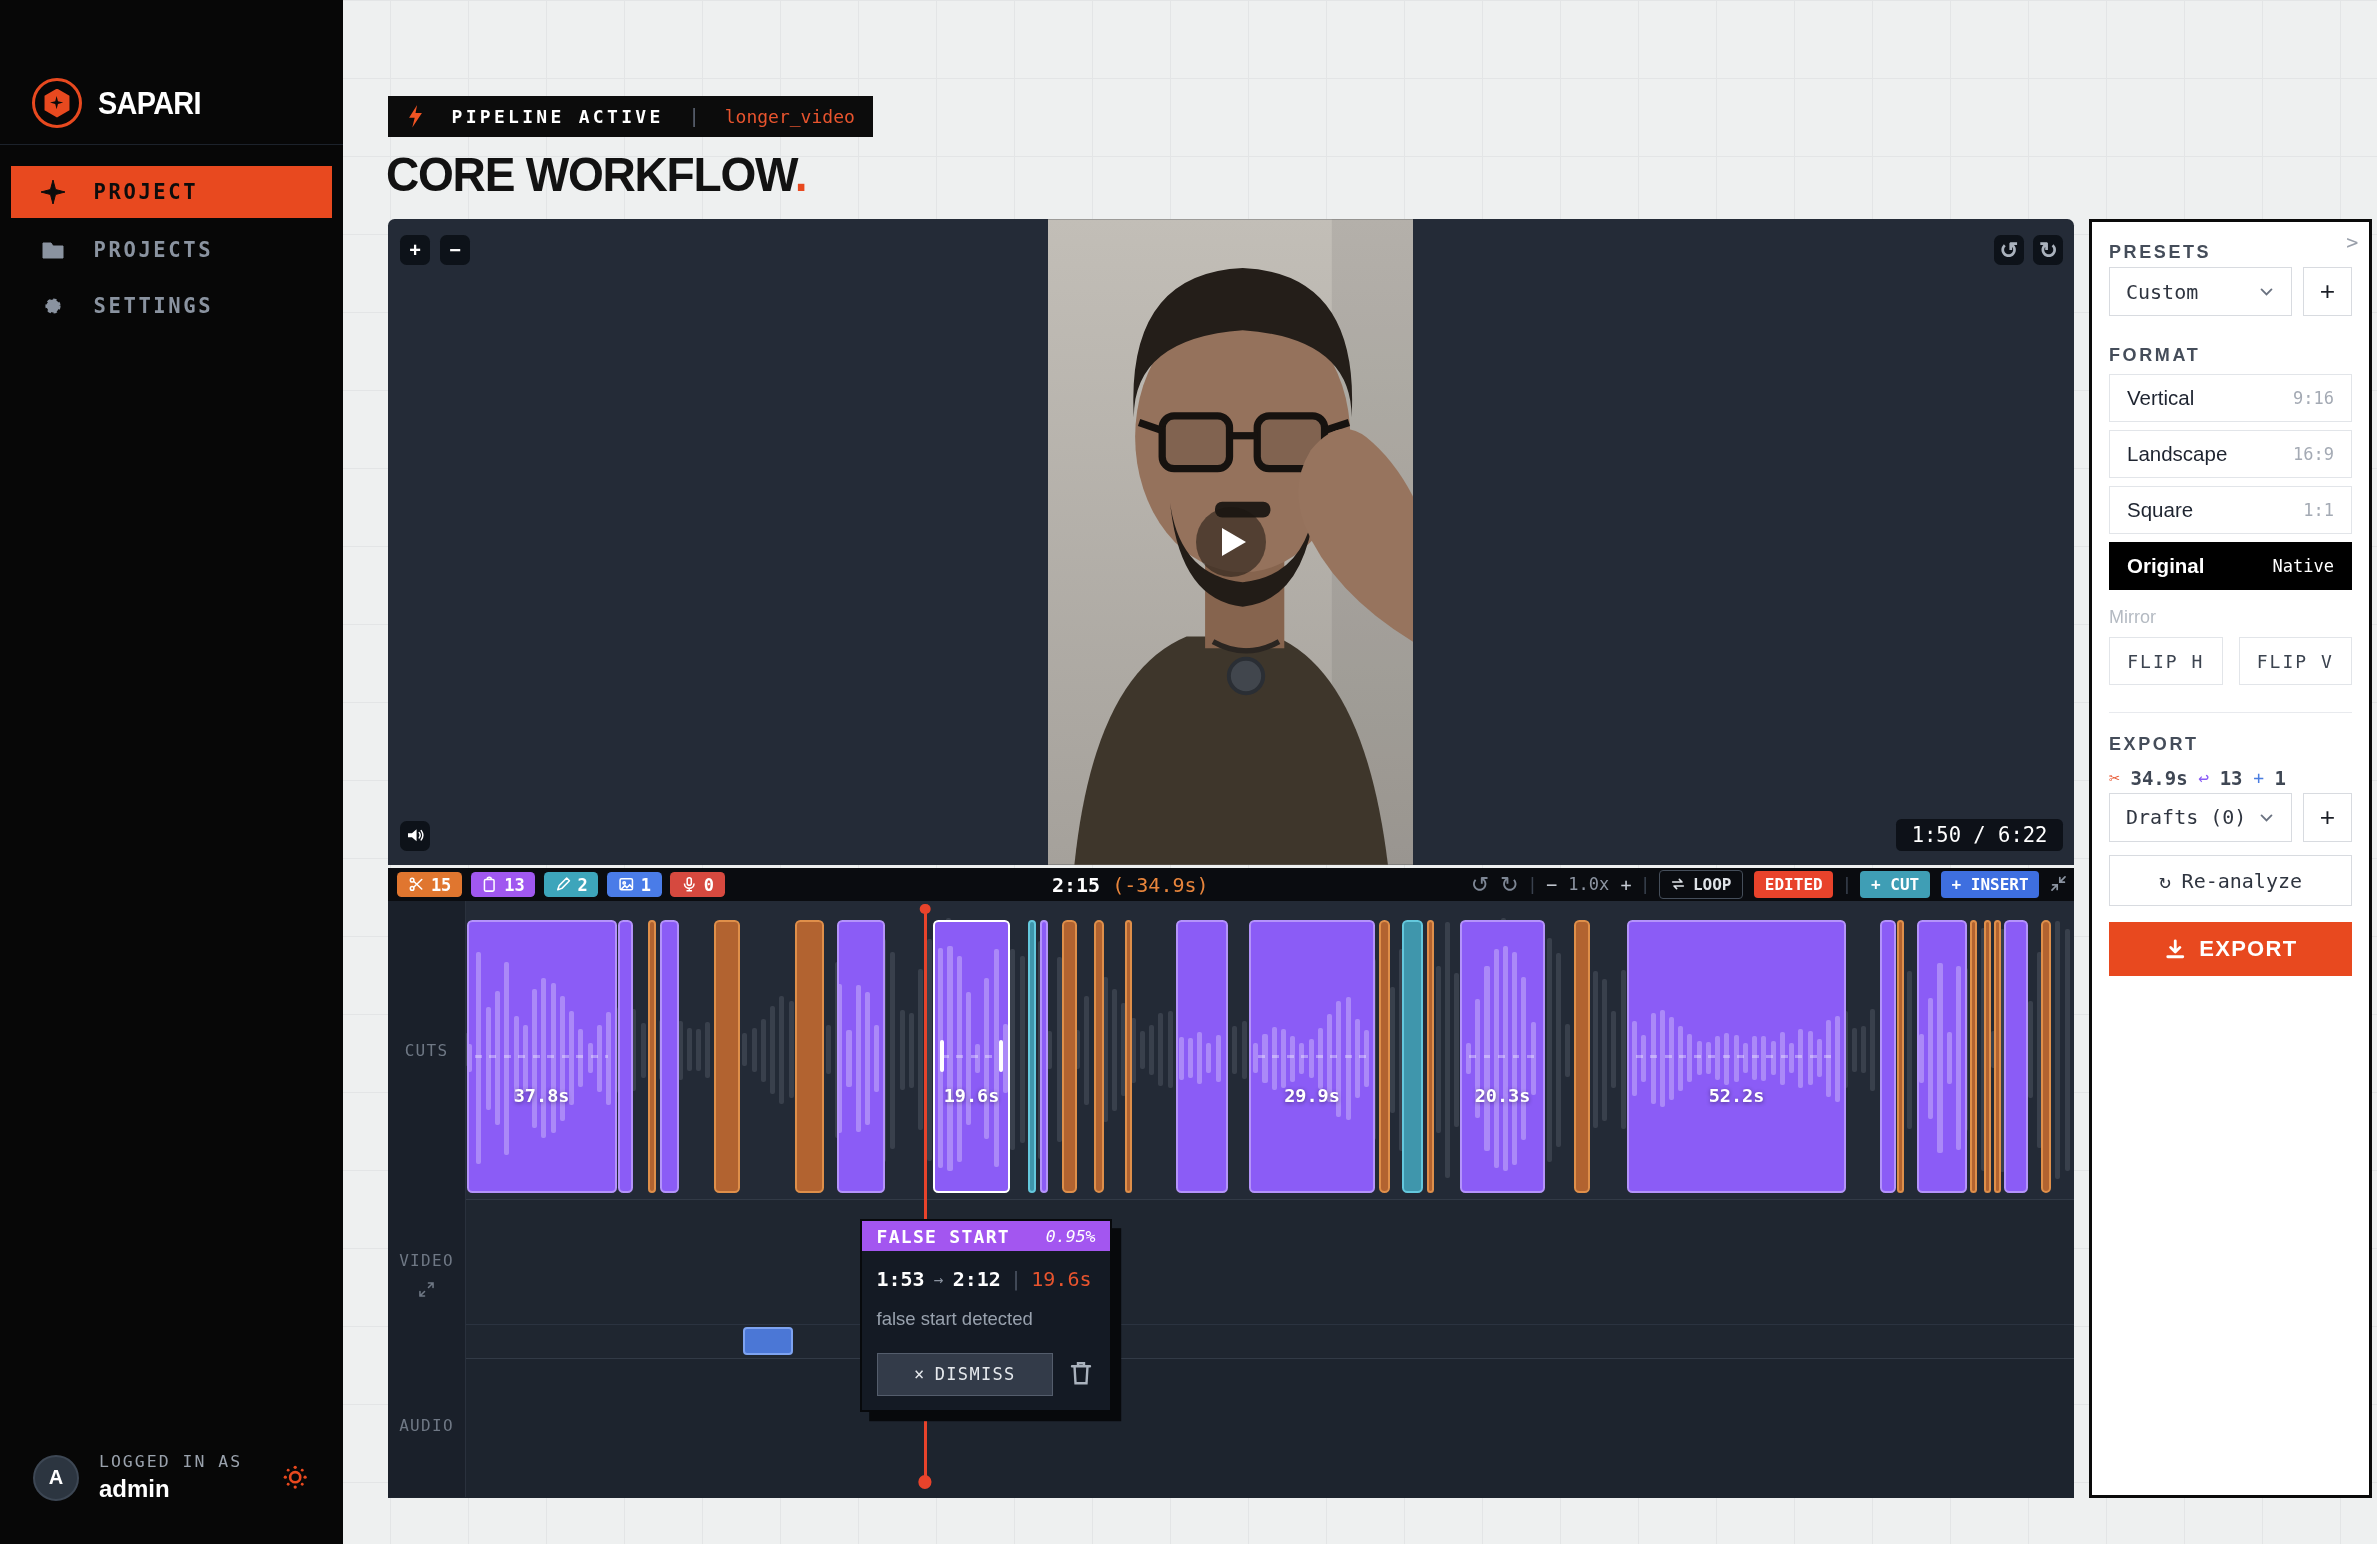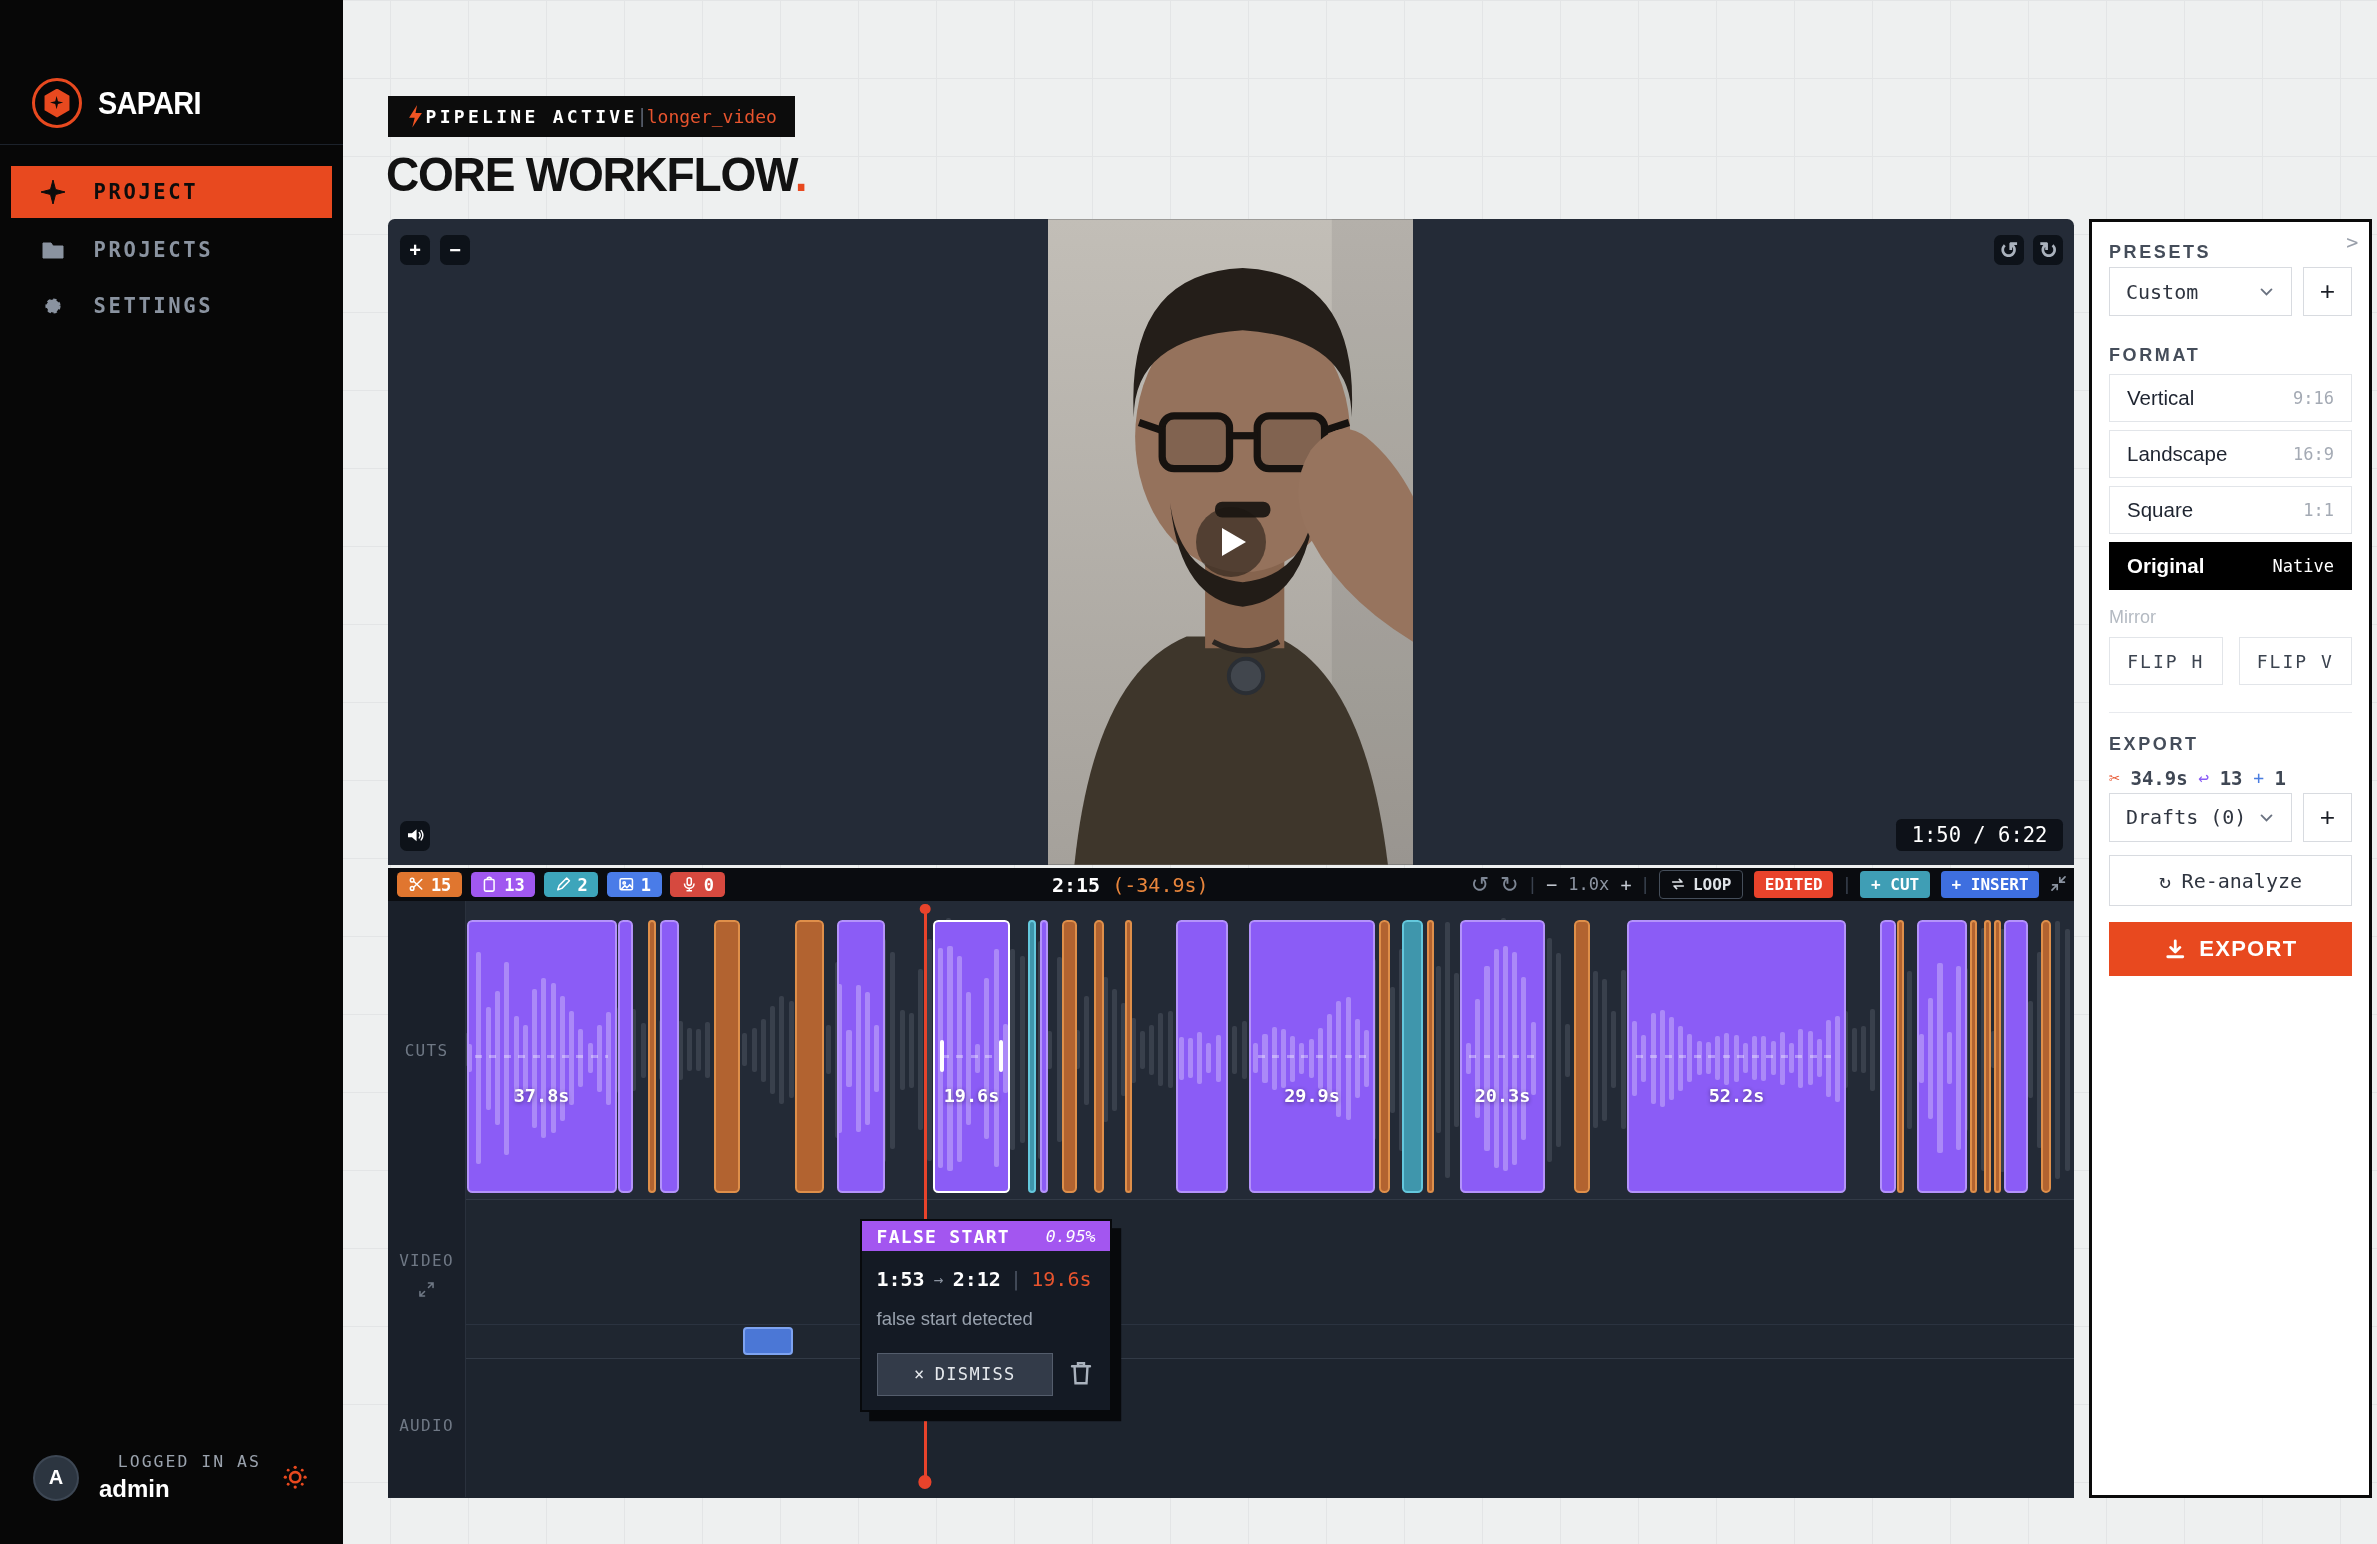--- a/index.html
+++ b/index.html
@@ -25,26 +25,26 @@
   .nav{position:absolute;left:0;right:0;top:166px;}
   .nav-item{display:flex;align-items:center;gap:29px;height:48px;margin:0 10.6px 8px 10.6px;padding-left:30px;color:#8a93a0;cursor:pointer;}
   .nav-item .nav-icon{width:24px;height:24px;flex:0 0 auto;display:flex;align-items:center;justify-content:center;}
   .nav-item .nav-icon svg{width:24px;height:24px;fill:#8a93a0;stroke:#8a93a0;}
   .nav-label{font-family:"DejaVu Sans Mono",monospace;font-weight:bold;font-size:20.5px;letter-spacing:2.6px;}
   .nav-item.active{background:#e8491f;color:#0c0c0c;height:52px;}
   .nav-item.active .nav-icon svg{fill:#0c0c0c;stroke:#0c0c0c;}
   .side-footer{position:absolute;left:33px;bottom:41px;display:flex;align-items:center;gap:20px;width:277px;}
   .avatar{width:42px;height:42px;border-radius:50%;background:#2c3540;border:2px solid #3d4754;color:#fff;display:flex;align-items:center;justify-content:center;font-weight:bold;font-size:20px;}
   .footer-text{flex:1;}
-  .footer-label{color:#9aa2ad;font-family:"DejaVu Sans Mono",monospace;font-size:16.5px;letter-spacing:2px;text-align:right;}
+  .footer-label{color:#9aa2ad;font-family:"DejaVu Sans Mono",monospace;font-size:16.5px;letter-spacing:2px;}
   .footer-user{color:#fff;font-weight:bold;font-size:24px;margin-top:4px;}
   .theme-btn{width:29px;height:29px;display:flex;align-items:center;justify-content:center;cursor:pointer;}
 
   
-  .status-badge{position:absolute;left:388px;top:96px;height:41px;background:#0c0c0c;display:inline-flex;align-items:center;gap:2px;padding:0 18.5px;}
+  .status-badge{position:absolute;left:388px;top:96px;height:41px;background:#0c0c0c;display:inline-flex;align-items:center;gap:28px;padding:0 18.5px;}
   .status-badge .bolt{width:17px;height:22.5px;}
   .status-label{color:#fff;font-family:"DejaVu Sans Mono",monospace;font-weight:bold;font-size:18px;letter-spacing:3.3px;}
   .status-sep{color:#5a6270;font-size:20px;}
   .status-project{color:#e8542e;font-family:"DejaVu Sans Mono",monospace;font-size:18px;}
   .page-title{position:absolute;left:386px;top:147px;font-size:48px;font-weight:900;color:#121212;letter-spacing:-1.3px;transform:scaleX(.96);transform-origin:left;}
   .page-title .dot{color:#e8491f;}
 
   
   #player{position:absolute;left:388px;top:219px;width:1686px;height:646px;background:#242b37;border-radius:6.6px 6.6px 0 0;overflow:hidden;}
   #video-frame{position:absolute;left:660px;top:0;width:365px;height:646px;}

